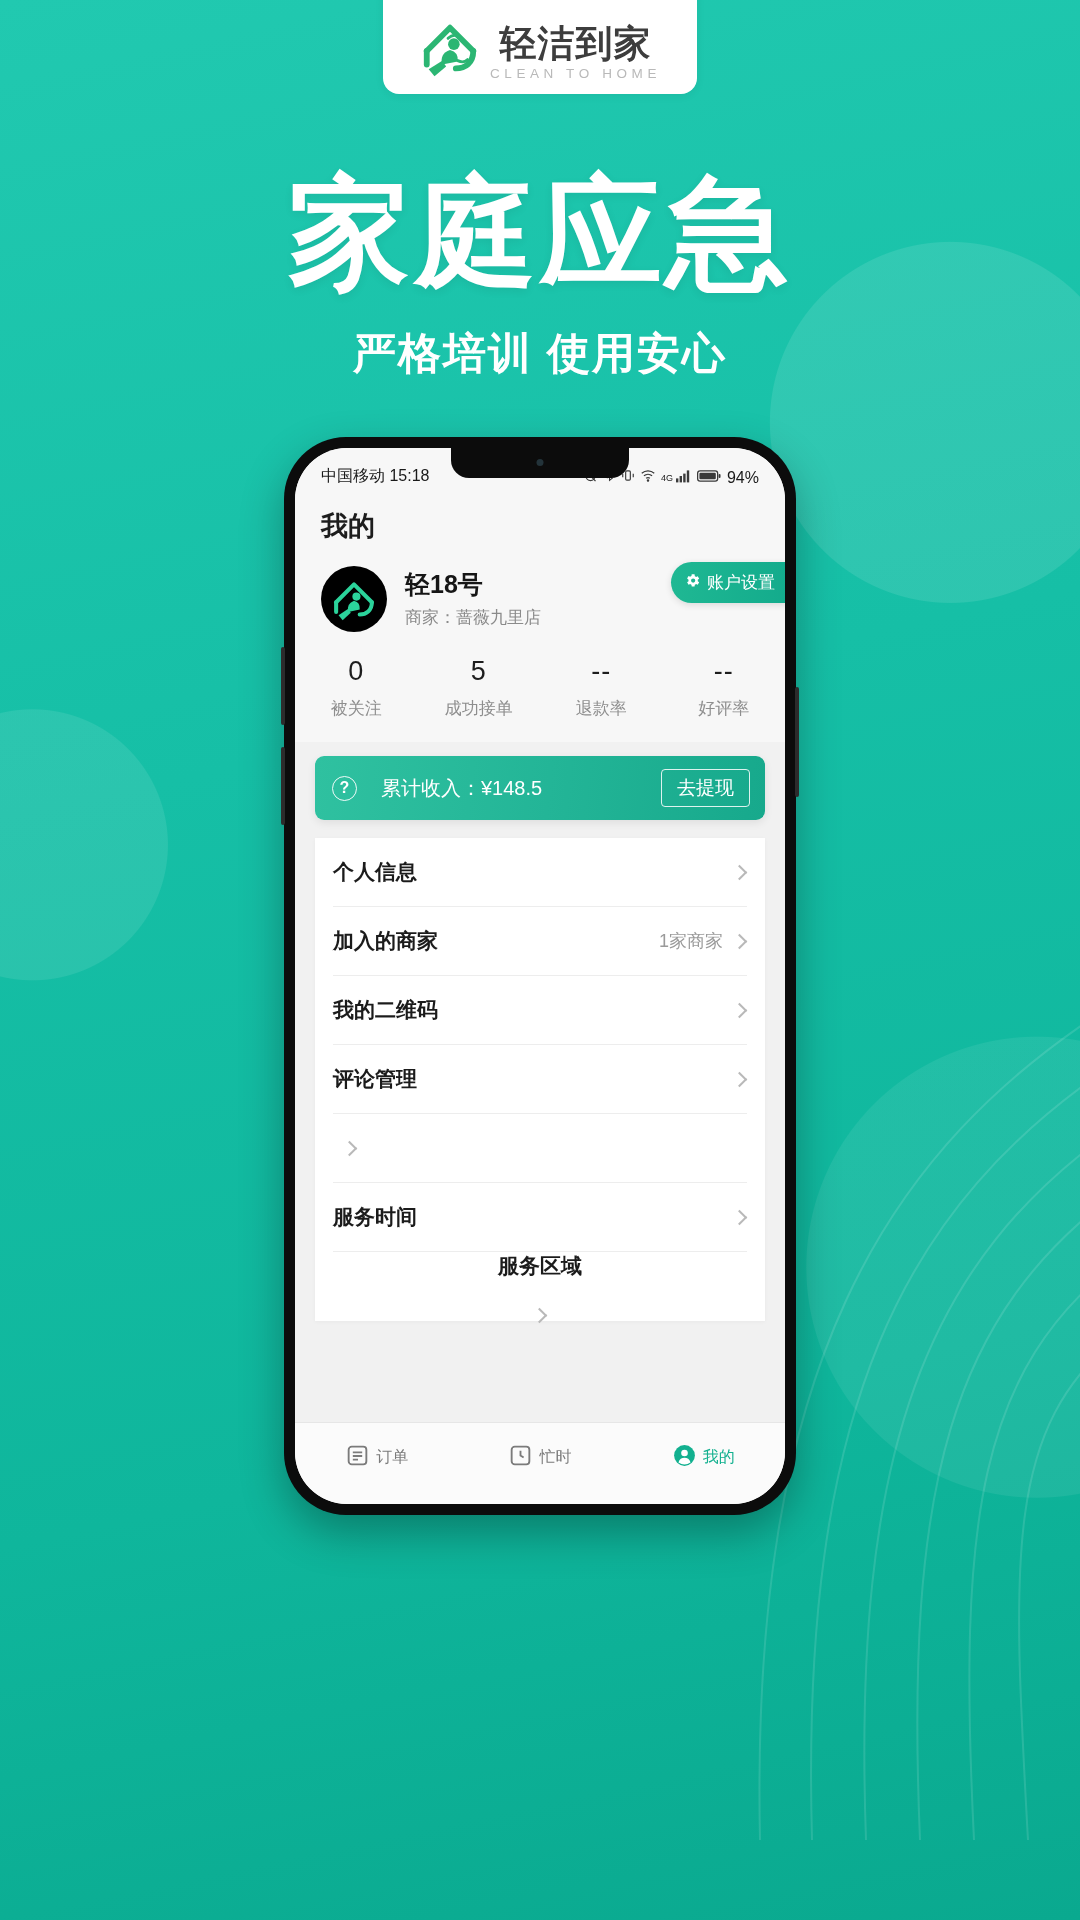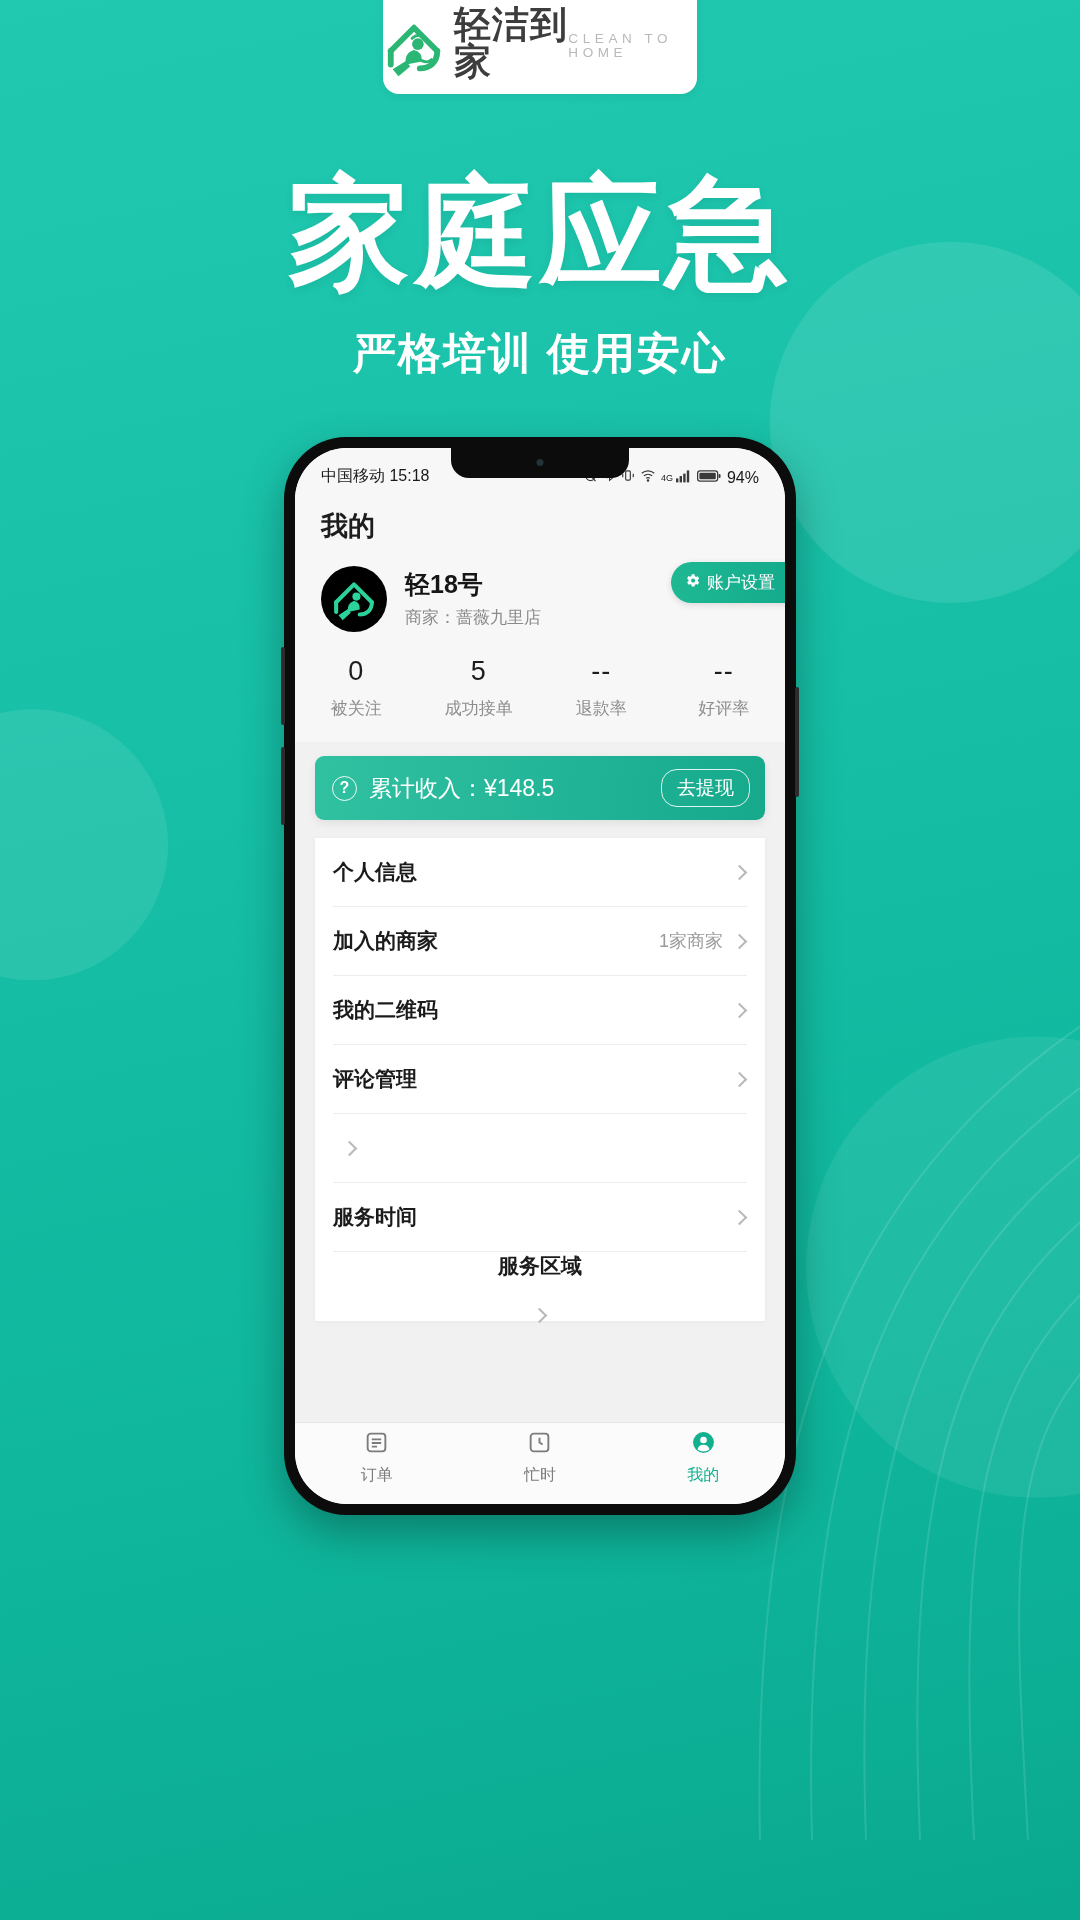--- a/index.html
+++ b/index.html
@@ -30,21 +30,21 @@
   #logo-pill {
     position:absolute; left:50%; top:-22px; transform:translateX(-50%);
     width:314px; height:116px;
     background:#ffffff;
     border-radius:0 0 16px 16px;
     display:flex; align-items:flex-end; justify-content:center;
     padding-bottom:14px; gap:9px;
     box-shadow:0 2px 10px rgba(0,0,0,.06);
   }
   #logo-mark { width:62px; height:62px; flex:none; }
-  .logo-words { display:flex; flex-direction:row; align-items:center; line-height:1; }
+  .logo-words { display:flex; flex-direction:column; align-items:center; line-height:1; }
   .logo-cn {
     font-size:37px; font-weight:bold; color:#3d3d3d;
     letter-spacing:1px; font-family:"Liberation Sans","DejaVu Sans",sans-serif;
   }
   .logo-en {
     font-size:13.5px; color:#b9b9b9; letter-spacing:4.6px;
     margin-top:5px; font-weight:normal;
   }
 
   
@@ -160,25 +160,25 @@
     display:flex; align-items:center; padding:0 15px 0 17px;
     box-shadow:0 3px 9px rgba(0,0,0,.08);
   }
   #income-q {
     width:25px; height:25px; border-radius:50%;
     border:1.7px solid rgba(255,255,255,.92);
     color:#fff; font-size:16px; font-weight:bold;
     display:flex; align-items:center; justify-content:center;
     flex:none; line-height:1;
   }
-  #income-text { color:#fff; font-size:23px; margin-left:12px; flex:1; }
+  #income-text { color:#fff; font-size:20px; margin-left:24px; flex:1; }
   #withdraw-btn {
     color:#fff; font-size:19px;
     border:1.4px solid rgba(255,255,255,.85);
-    border-radius:16px; padding:5px 15px; white-space:nowrap;
+    border-radius:4px; padding:5px 15px; white-space:nowrap;
   }
 
   #menu-card {
     margin-top:18px; background:#fff; border-radius:0;
     padding:0 18px;
     box-shadow:0 1px 4px rgba(0,0,0,.04);
   }
   .menu-item {
     height:69px; display:flex; align-items:center;
     border-bottom:1px solid #ededed;
@@ -192,21 +192,21 @@
     flex:none; margin-right:2px;
   }
 
   
   #tabbar {
     flex:none; height:82px; background:#fbfbfb;
     border-top:1px solid #e6e6e6;
     display:flex; padding-bottom:12px;
   }
   .tab {
-    flex:1; display:flex; flex-direction:column;
+    flex:1; display:flex; flex-direction:row;
     align-items:center; justify-content:center; gap:6px;
     color:#7b7b7b; font-size:16px;
   }
   .tab.active { color:#12b08f; }
   .tab svg { width:25px; height:25px; }
 </style>
 </head>
 <body>
 
 <div id="promo-bg"></div>

